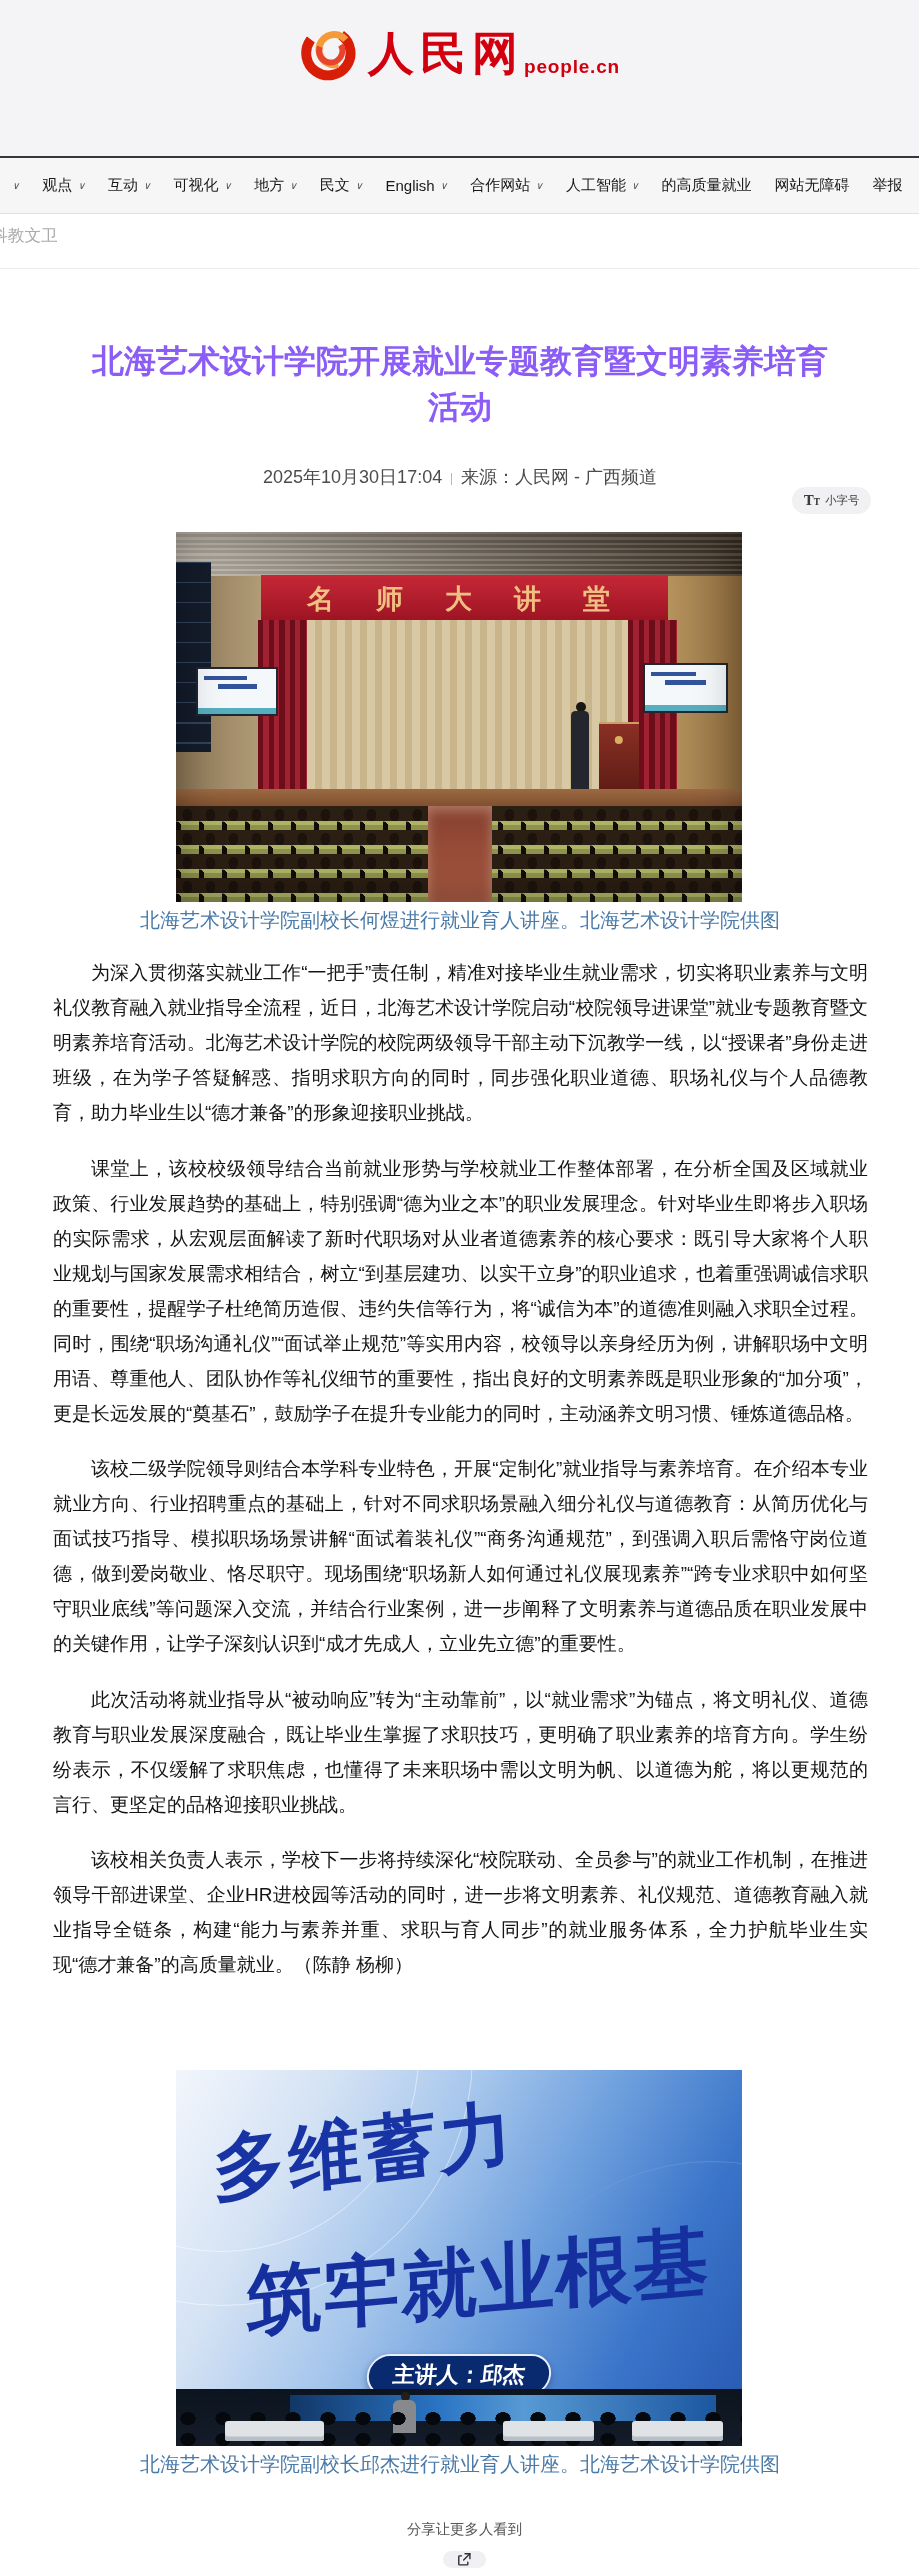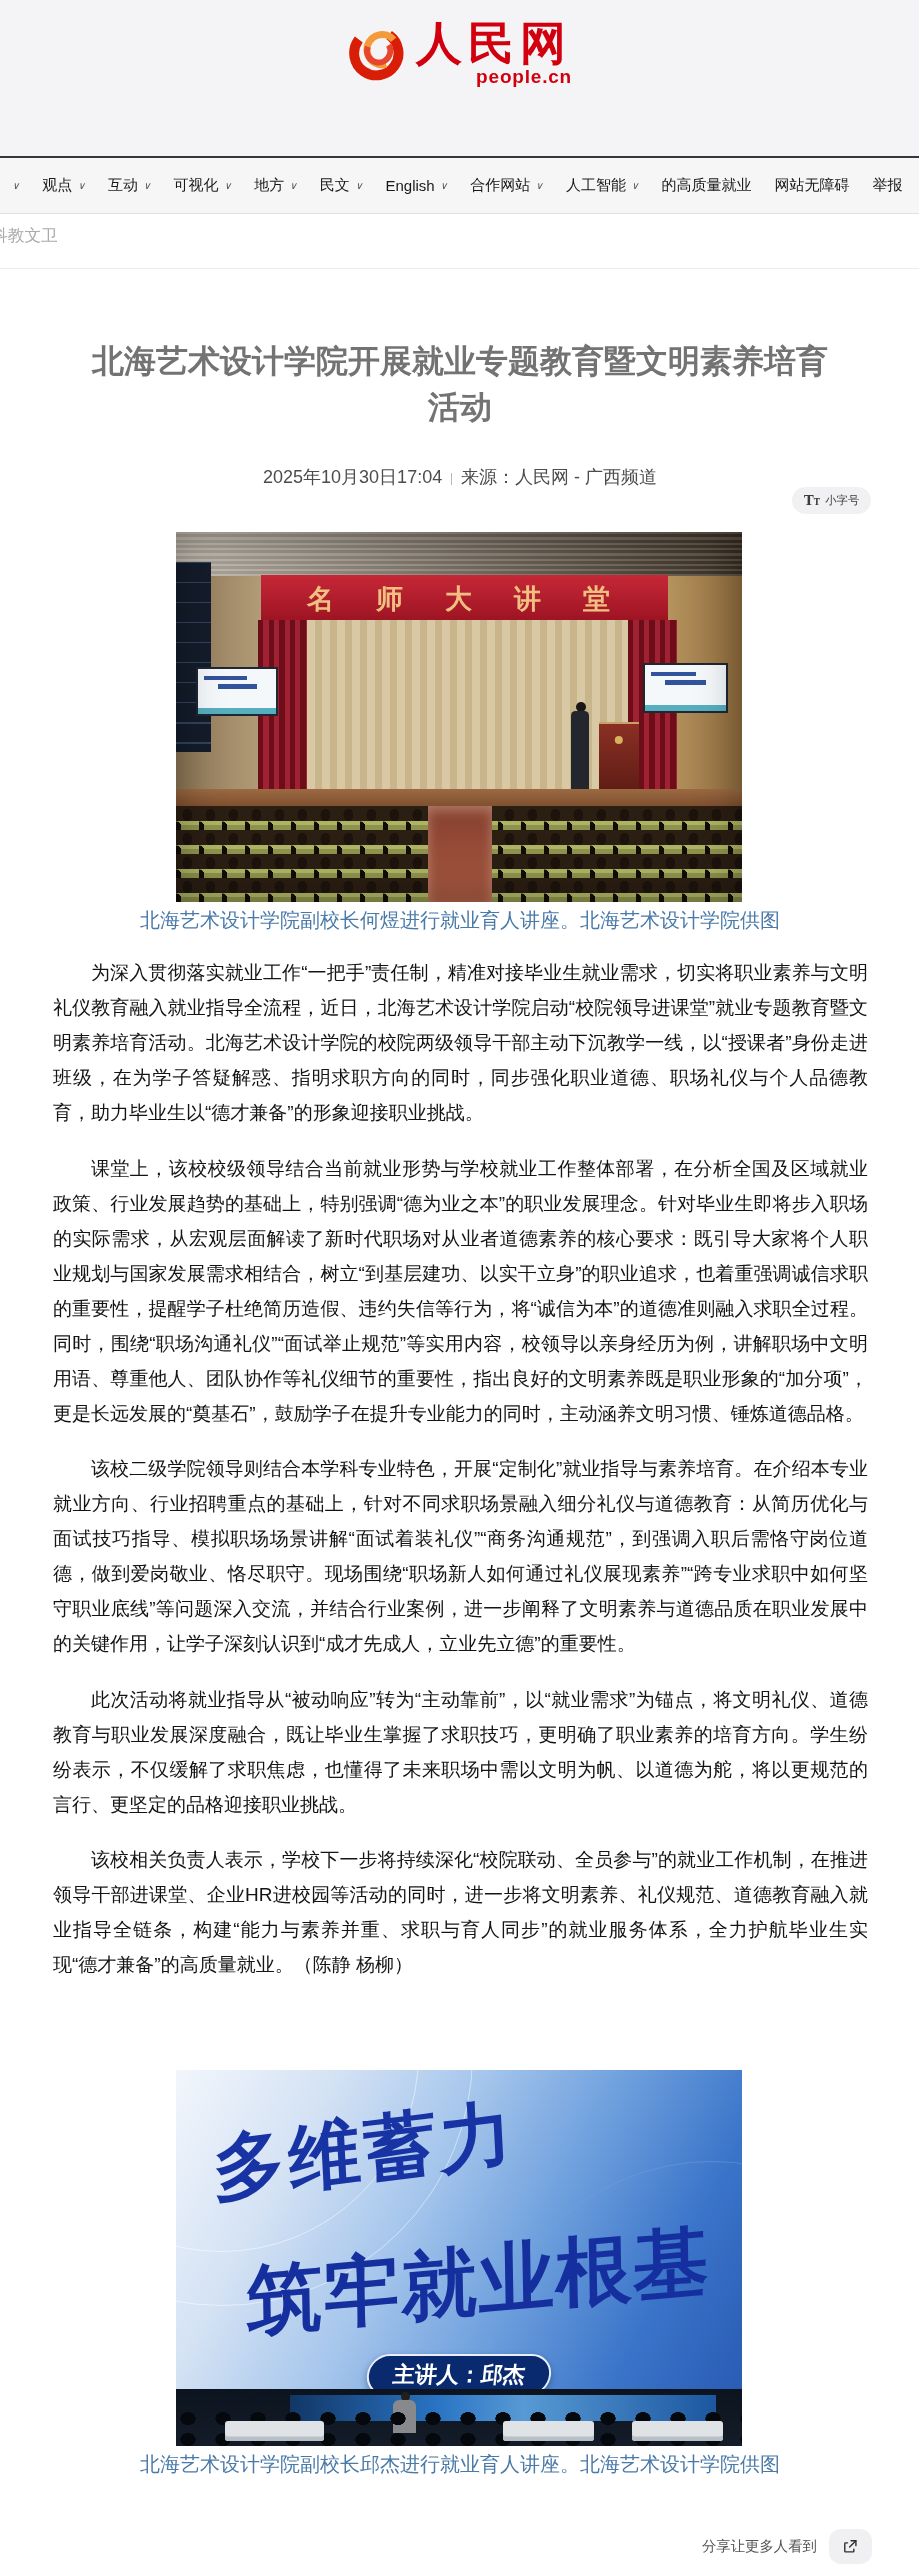--- a/index.html
+++ b/index.html
@@ -5,37 +5,37 @@
   * { margin:0; padding:0; box-sizing:border-box; }
   html,body { background:#ffffff; }
   #page {
     position:relative; width:920px; height:2576px; margin:0 auto;
     background:#ffffff; overflow:hidden;
     font-family:"Liberation Sans", sans-serif;
   }
   
   .site-header { position:absolute; left:0; top:0; width:920px; height:156px; background:#f4f4f6; }
   .logo { position:absolute; left:50%; top:16.7px; transform:translateX(-50%); display:flex; align-items:center; gap:9px; }
-  .logo-text { display:flex; flex-direction:column; align-items:flex-end; }
+  .logo-text { display:flex; flex-direction:row; align-items:flex-end; }
   .logo-cn { font-family:"DejaVu Serif", serif; font-weight:bold; font-size:46px; color:#d2000f; letter-spacing:6px; line-height:1.1; }
   .logo-en { font-size:19px; font-weight:bold; color:#d2000f; letter-spacing:0.8px; margin-top:-3px; }
   
   .navbar {
     position:absolute; left:0; top:156px; width:920px; height:58px;
     background:#f6f6f7; border-top:2.3px solid #36363a; border-bottom:0.8px solid #e2e2e4;
     display:flex; align-items:center; gap:23px; padding:0 12px; font-size:15px; color:#19191b;
   }
   .nav-item { display:flex; align-items:center; gap:5.3px; white-space:nowrap; cursor:pointer; }
   .caret { font-size:10px; color:#55555a; }
   
   .channel { position:absolute; left:-9px; top:224px; font-size:16.7px; color:#ababab; }
   .rule { position:absolute; left:0; top:268px; width:920px; height:0.8px; background:#ececee; }
   
   .kicker { position:absolute; left:57px; top:318px; width:806px; text-align:center; font-size:13px; color:#2b2b2b; }
-  .title { position:absolute; left:80px; top:338px; width:760px; text-align:center; font-size:32px; line-height:46px; font-weight:bold; color:#737373; }
+  .title { position:absolute; left:80px; top:338px; width:760px; text-align:center; font-size:32px; line-height:46px; font-weight:bold; color:#8b5cf6; }
   .meta { position:absolute; left:57px; top:465px; width:806px; text-align:center; font-size:18px; color:#4c4c4c; }
   .meta .sep { display:inline-block; width:0.8px; height:12px; background:#b9b9bd; margin:0 9px; vertical-align:-2.3px; }
   .font-tool {
     position:absolute; left:792px; top:487px; height:27px; border-radius:13.7px; background:#f1f1f3;
     display:flex; align-items:center; gap:5.3px; padding:0 12px; font-size:11.4px; color:#3c3c3c; cursor:pointer;
   }
   .tt-big { font-family:"DejaVu Serif", serif; font-weight:bold; font-size:13px; }
   .tt-small { font-family:"DejaVu Serif", serif; font-weight:bold; font-size:8.4px; }
   
   .fig1 { position:absolute; left:176px; top:532px; width:566px; height:370px; overflow:hidden; background:#f9a8d4; }
@@ -117,21 +117,21 @@
   .f2-speaker-body { position:absolute; left:217px; top:10.6px; width:23px; height:33px; background:#87898c; border-radius:6px 6px 0 0; }
   .f2-crowd { position:absolute; left:0; top:19px; width:566px; height:38px;
     background-image:radial-gradient(ellipse 10.6px 9px at 12px 10.6px, #05080d 70%, rgba(0,0,0,0) 74%);
     background-size:35px 21px; }
   .f2-chair { position:absolute; top:32px; height:20px; background:#dfe3e6; border-radius:3px;
     box-shadow:inset 0 -4.6px 0 #b8bfc6; }
   .f2-chair.c1 { left:49px; width:99px; } .f2-chair.c2 { left:327px; width:91px; } .f2-chair.c3 { left:456px; width:91px; }
   
   .credits { position:absolute; left:57px; top:2483px; width:817px; text-align:right; font-size:13px; color:#333333; }
   .share-row { position:absolute; left:57px; top:2525px; width:815px; height:43px;
-    display:flex; justify-content:flex-end; align-items:center; gap:12px; font-size:14.4px; color:#555555; }
+    display:flex; justify-content:flex-end; align-items:center; gap:12px; font-size:14.4px; color:#555555;flex-direction:column; }
   .share-btn { width:43px; height:35px; border-radius:12px; background:#f0f0f2;
     display:flex; align-items:center; justify-content:center; cursor:pointer; }
 </style>
 </head>
 <body>
 
 <div id="page">
 
   <div class="site-header">
     <div class="logo">

